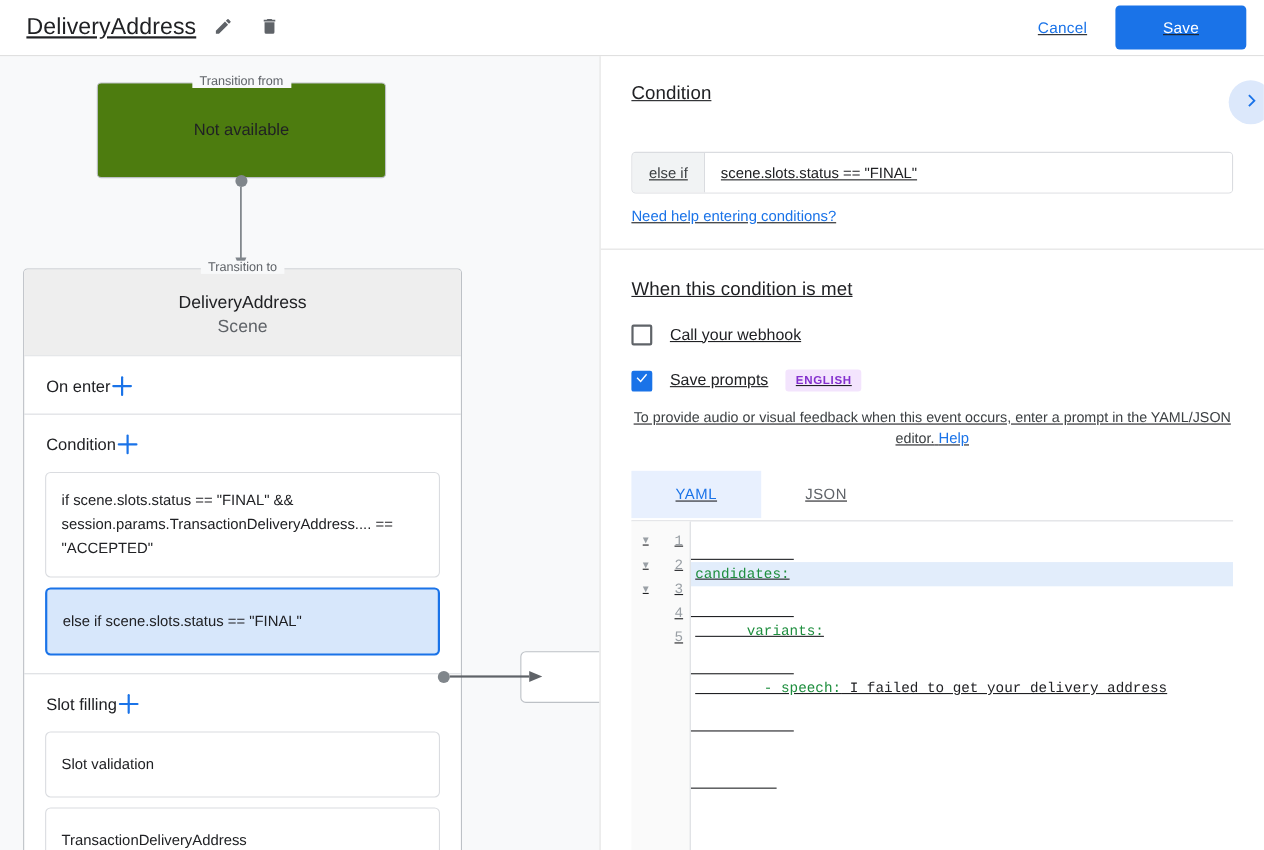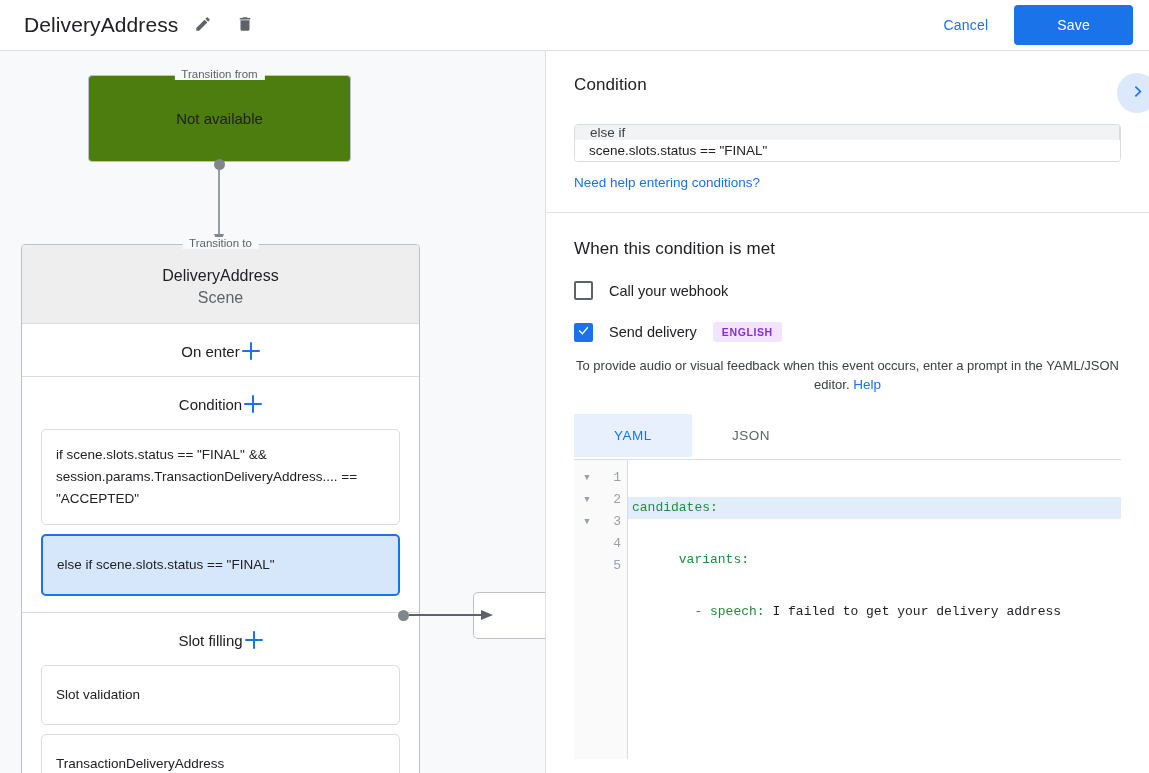--- a/index.html
+++ b/index.html
@@ -3,21 +3,21 @@
 <meta charset="utf-8">
 <style>
   * { box-sizing: border-box; margin: 0; padding: 0; }
   html, body {
     width: 1149px; height: 773px;
     font-family: "Liberation Sans", sans-serif;
     background: #ffffff;
     overflow: hidden;
     color: #202124;
   }
-  .app { position: relative; width: 1149px; height: 773px; display: flex; flex-direction: column; }
+  .app { position: relative; width: 1149px; height: 773px; display: flex; flex-direction: column; text-decoration: underline; }
 
   
   .topbar {
     height: 51px; min-height: 51px;
     display: flex; align-items: center;
     padding: 0 16px 0 24px;
     border-bottom: 1px solid #e0e0e0;
     background: #fff;
     position: relative; z-index: 20;
   }
@@ -73,21 +73,21 @@
     background: #eeeeee; border-radius: 3px 3px 0 0;
     padding: 22px 0 16px; text-align: center;
     border-bottom: 1px solid #dadce0;
   }
   .node-to-head .nm { font-size: 16px; color: #202124; }
   .node-to-head .sub { font-size: 16px; color: #5f6368; margin-top: 4px; }
 
   .section { border-bottom: 1px solid #dadce0; }
   .section:last-child { border-bottom: none; }
   .section-head {
-    display: flex; align-items: center; justify-content: center;
+    display: flex; align-items: center; justify-content: flex-start;
     padding: 16px 18px 14px 20px;
   }
   .section-head .lbl { font-size: 15px; color: #202124; }
   .plus {
     width: 22px; height: 22px; position: relative; cursor: pointer;
     background: none; border: none;
   }
   .plus::before, .plus::after {
     content: ""; position: absolute; background: #1a73e8; border-radius: 1px;
   }
@@ -127,22 +127,22 @@
   .panel-h { font-size: 17px; color: #202124; letter-spacing: .1px; }
 
   .collapse-btn {
     position: absolute; right: -8px; top: 22px; width: 40px; height: 40px;
     background: #dce8fb; border-radius: 20px; border: none; cursor: pointer;
     display: flex; align-items: center; justify-content: center;
   }
   .collapse-btn svg { stroke: #1a73e8; fill: none; stroke-width: 2.4; }
 
   .cond-row {
-    display: flex; margin-top: 29px; border: 1px solid #dadce0;
-    border-radius: 4px; overflow: hidden; max-width: 564px; height: 38px; flex-direction: column;
+    display: flex; margin-top: 43px; border: 1px solid #dadce0;
+    border-radius: 4px; overflow: hidden; max-width: 564px; height: 38px;
   }
   .cond-prefix {
     background: #f1f3f4; border-right: 1px solid #dadce0;
     padding: 0 15px; font-size: 13.5px; color: #3c4043;
     display: flex; align-items: center;
   }
   .cond-input {
     flex: 1; border: none; outline: none; padding: 0 14px;
     font-size: 13.5px; color: #202124; font-family: "Liberation Sans", sans-serif;
   }
@@ -320,21 +320,21 @@
         </div>
 
         <div class="chk-row">
           <div class="chk on">
             <span>
               <svg width="13" height="13" viewBox="0 0 24 24">
                   <polyline points="4,12 10,18 20,6"></polyline>
                 </svg>
             </span>
           </div>
-          <div class="chk-lbl">Send delivery</div>
+          <div class="chk-lbl">Save prompts</div>
           <div class="badge">ENGLISH</div>
         </div>
 
         <div class="desc">
           <span>To provide audio or visual feedback when this event occurs, enter a prompt in the YAML/JSON editor.</span>
           <a class="link">Help</a>
         </div>
 
         <div class="tabs">
           <button class="tab active">YAML</button>

